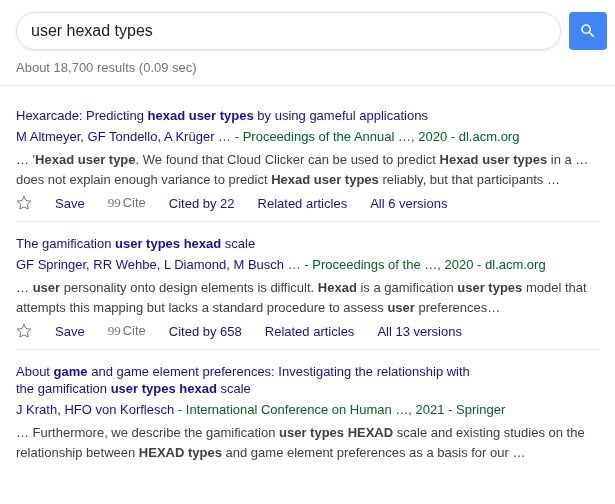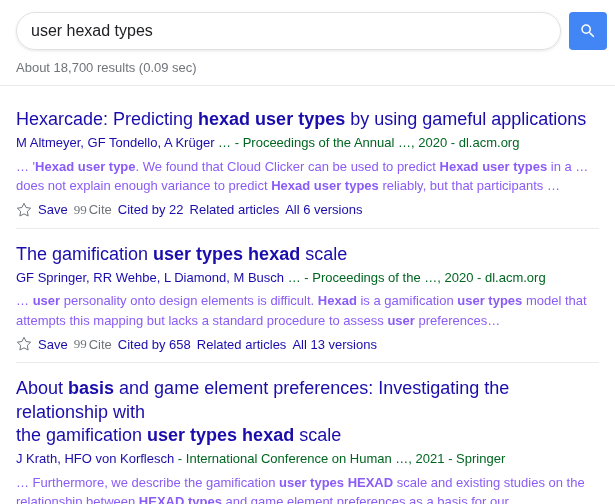--- a/index.html
+++ b/index.html
@@ -75,21 +75,21 @@
     }
     .result-item {
       padding: 14px 0 10px 0;
       border-bottom: 1px solid #ebebeb;
     }
     .result-item:last-child {
       border-bottom: none;
     }
 
     .result-title {
-      font-size: 18px;
+      font-size: 13px;
       color: #1a0dab;
       line-height: 1.3;
       cursor: pointer;
       margin-bottom: 3px;
     }
     .result-title .bold {
       font-weight: bold;
     }
 
     .result-meta {
@@ -97,51 +97,51 @@
       color: #006621;
       margin-bottom: 4px;
       line-height: 1.4;
     }
     .result-meta .authors {
       color: #1a0dab;
     }
 
     .result-snippet {
       font-size: 13px;
-      color: #8b5cf6;
+      color: #404040;
       line-height: 1.5;
       margin-bottom: 6px;
     }
     .result-snippet .bold {
       font-weight: bold;
     }
 
     .result-actions {
       display: flex;
       align-items: center;
-      gap: 6px;
+      gap: 23px;
       font-size: 13px;
       color: #70757a;
     }
     .action-star {
       display: inline-flex;
       align-items: center;
       color: #70757a;
       cursor: pointer;
     }
     .action-star svg {
       width: 16px;
       height: 16px;
       fill: none;
       stroke: #70757a;
       stroke-width: 1.5;
     }
     .action-cite {
       display: inline-flex;
-      align-items: center;
+      align-items: flex-start;
       gap: 2px;
       color: #70757a;
       cursor: pointer;
     }
     .action-cite-icon {
       font-size: 13px;
       font-family: serif;
       color: #70757a;
     }
     .action-link {
@@ -222,21 +222,21 @@
         <span>Cite</span>
       </span>
       <span class="action-link">Cited by 658</span>
       <span class="action-link">Related articles</span>
       <span class="action-link">All 13 versions</span>
     </div>
   </div>
 
   <div class="result-item" id="result-3">
     <div class="result-title">
-      <span>About </span><span class="bold">basis</span><span> and game element preferences: Investigating the relationship with</span><br>
+      <span>About </span><span class="bold">game</span><span> and game element preferences: Investigating the relationship with</span><br>
       <span>the gamification </span><span class="bold">user types hexad</span><span> scale</span>
     </div>
     <div class="result-meta">
       <span class="authors">J Krath, HFO von Korflesch</span>
       <span> - International Conference on Human …, 2021 - Springer</span>
     </div>
     <div class="result-snippet">
       … Furthermore, we describe the gamification <span class="bold">user types HEXAD</span> scale and existing studies on the relationship between <span class="bold">HEXAD types</span> and game element preferences as a basis for our …
     </div>
 

